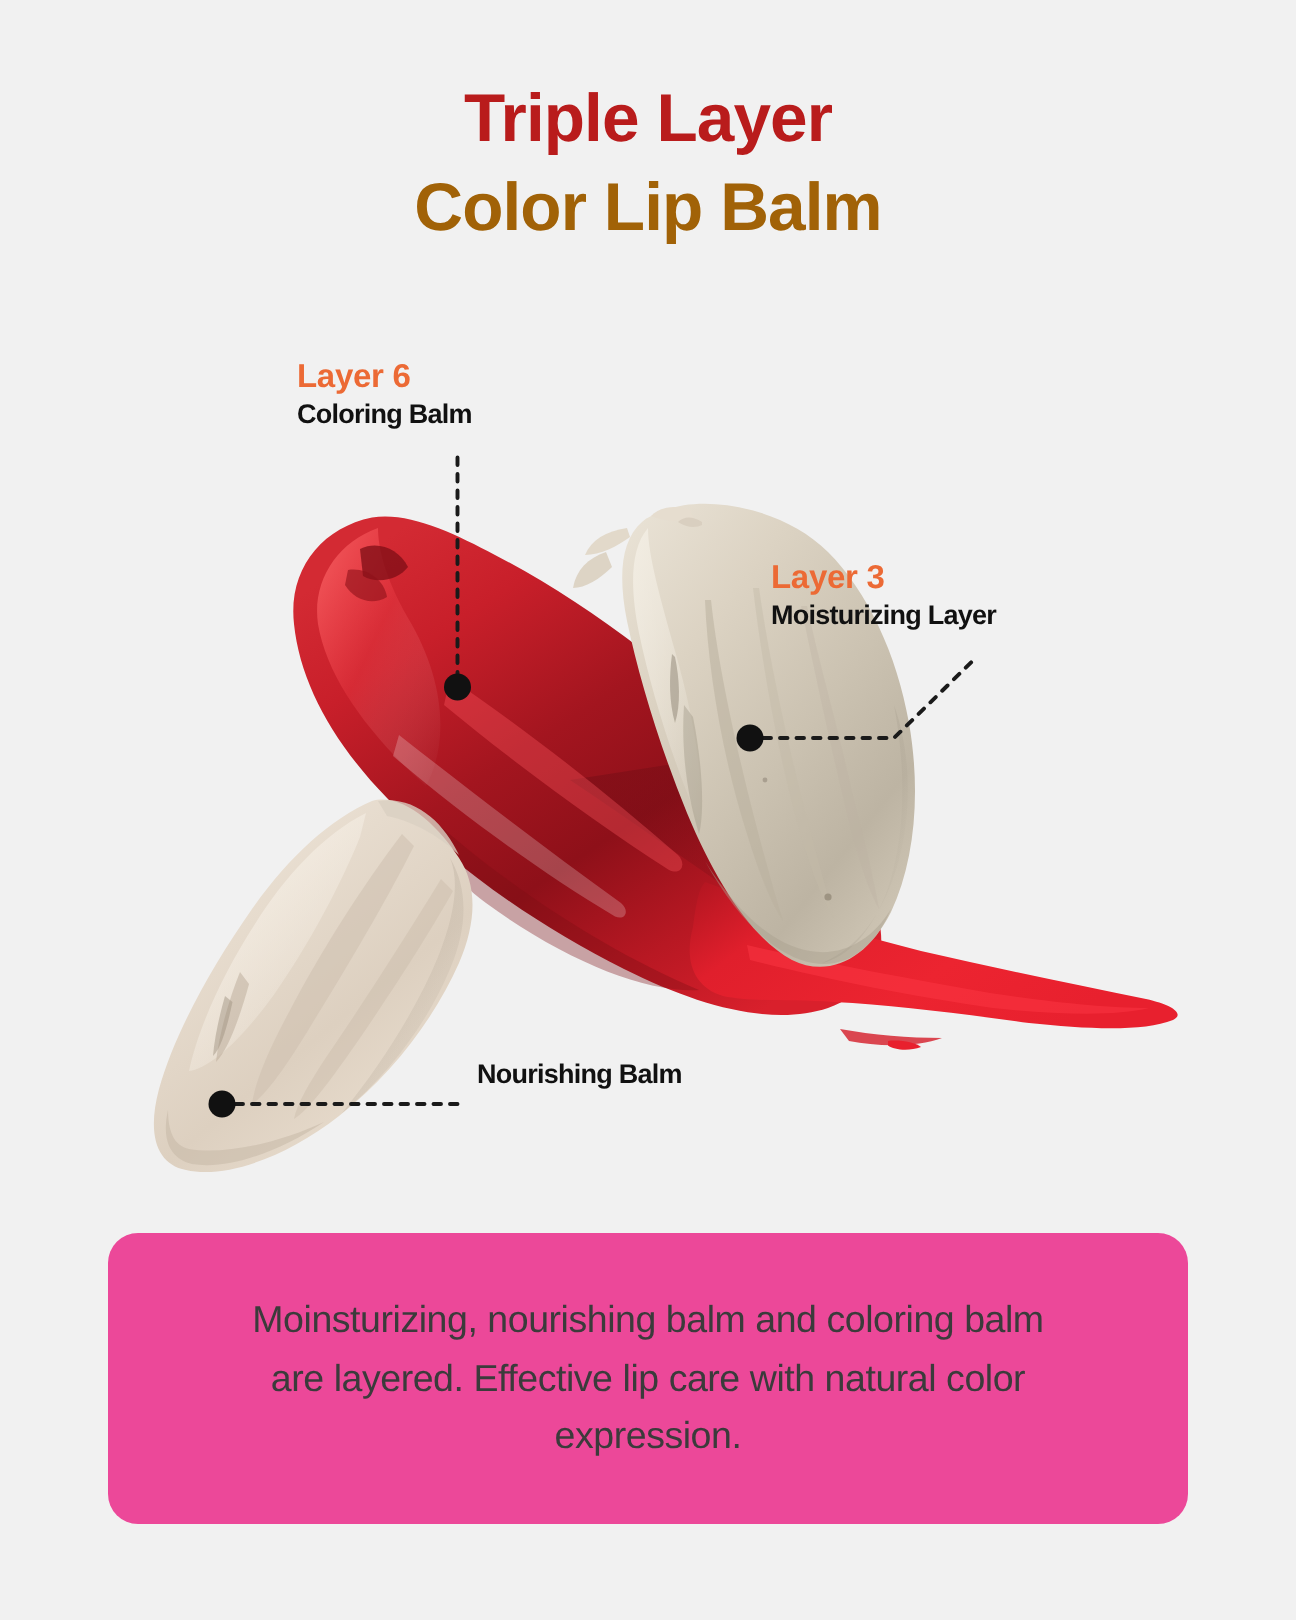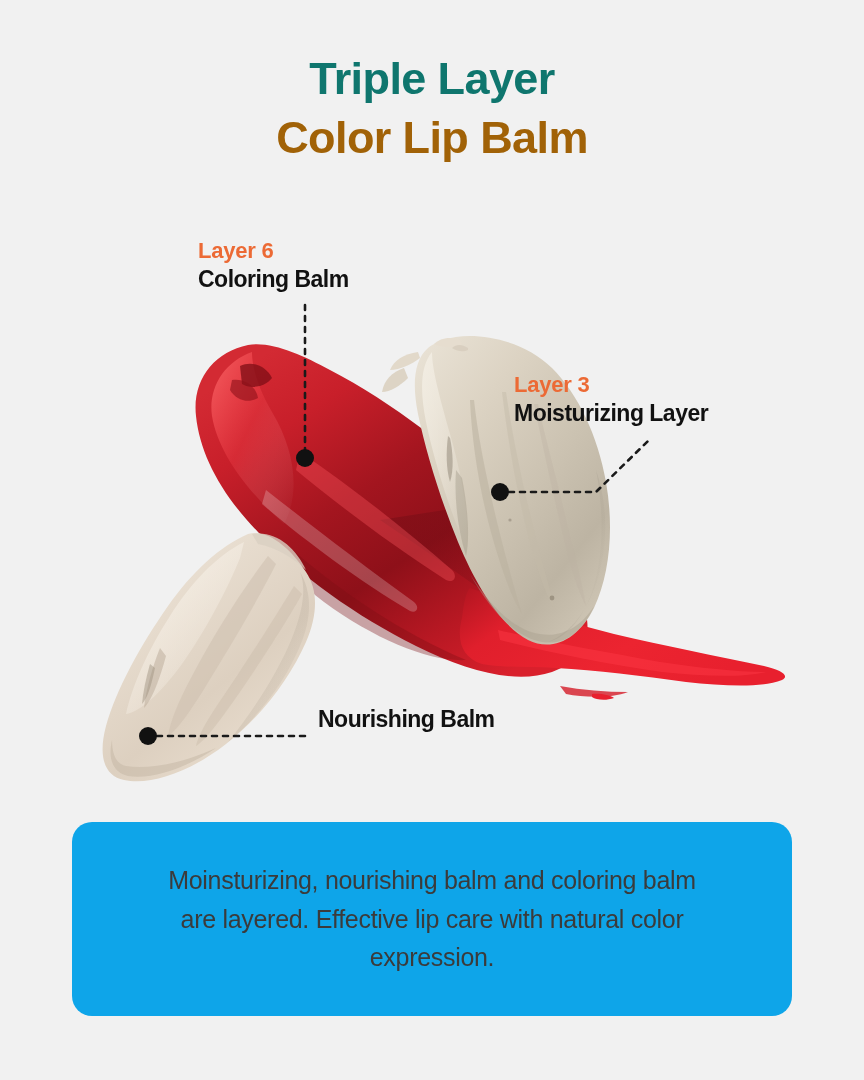--- a/index.html
+++ b/index.html
@@ -22,21 +22,21 @@
     position: absolute;
     top: 50px;
     left: 0;
     width: 864px;
     text-align: center;
   }
   .title-line1 {
     font-size: 45px;
     font-weight: 700;
     letter-spacing: -0.6px;
-    color: #0f766e;
+    color: #b91c1c;
     line-height: 1.3;
     display: block;
   }
   .title-line2 {
     font-size: 45px;
     font-weight: 700;
     letter-spacing: -0.6px;
     color: #a16207;
     line-height: 1.3;
     display: block;
@@ -60,40 +60,40 @@
   .callout .layer-tag {
     display: block;
     font-size: 22px;
     font-weight: 700;
     color: #ec6a35;
     letter-spacing: -0.2px;
     line-height: 1.25;
   }
   .callout .layer-name {
     display: block;
-    font-size: 23px;
+    font-size: 18px;
     font-weight: 700;
     color: #111111;
     letter-spacing: -0.5px;
     line-height: 1.25;
     white-space: nowrap;
   }
 
   #callout-layer2 { top: 237px; left: 198px; }
   #callout-layer3 { top: 371px; left: 514px; }
   #callout-layer1 { top: 705px; left: 318px; }
 
   
   .desc-card {
     position: absolute;
     left: 72px;
     top: 822px;
     width: 720px;
     height: 194px;
-    background: #0ea5e9;
+    background: #ec4899;
     border-radius: 20px;
     display: flex;
     align-items: center;
     justify-content: center;
   }
   .desc-text {
     width: 560px;
     text-align: center;
     font-size: 25px;
     font-weight: 400;

